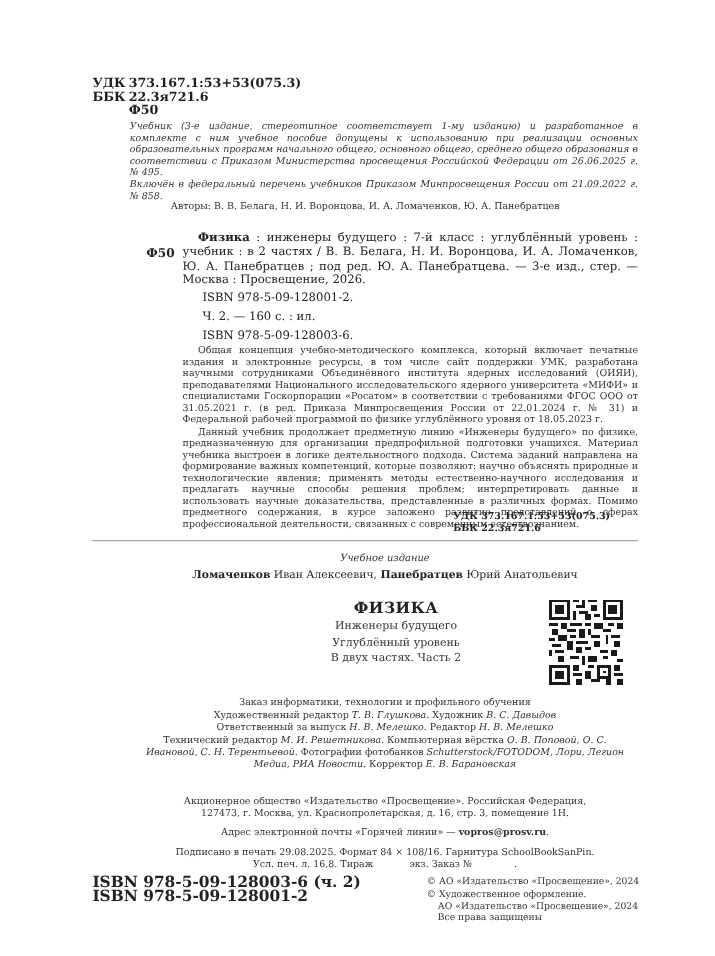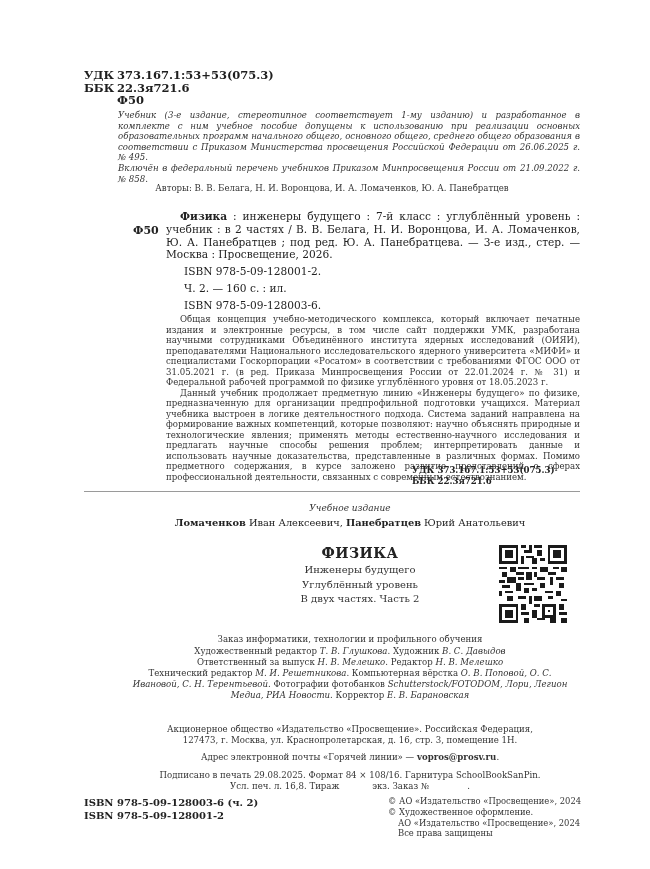--- a/index.html
+++ b/index.html
@@ -113,21 +113,21 @@
     .hotline b { font-weight: bold; }
 
     
     .qr {
       left: 499px; top: 545px; width: 68px; height: 78px;
     }
 
     
     .isbn-bottom {
       left: 84px; top: 796px;
-      font-size: 10px; line-height: 13px; font-weight: bold; color: #222;
+      font-size: 14px; line-height: 13px; font-weight: bold; color: #222;
     }
     .copyright {
       left: 388px; top: 796px;
       font-size: 8.4px; line-height: 10.8px; color: #333;
     }
     .copyright .indent { padding-left: 10px; }
   </style>
 </head>
 <body>
 

